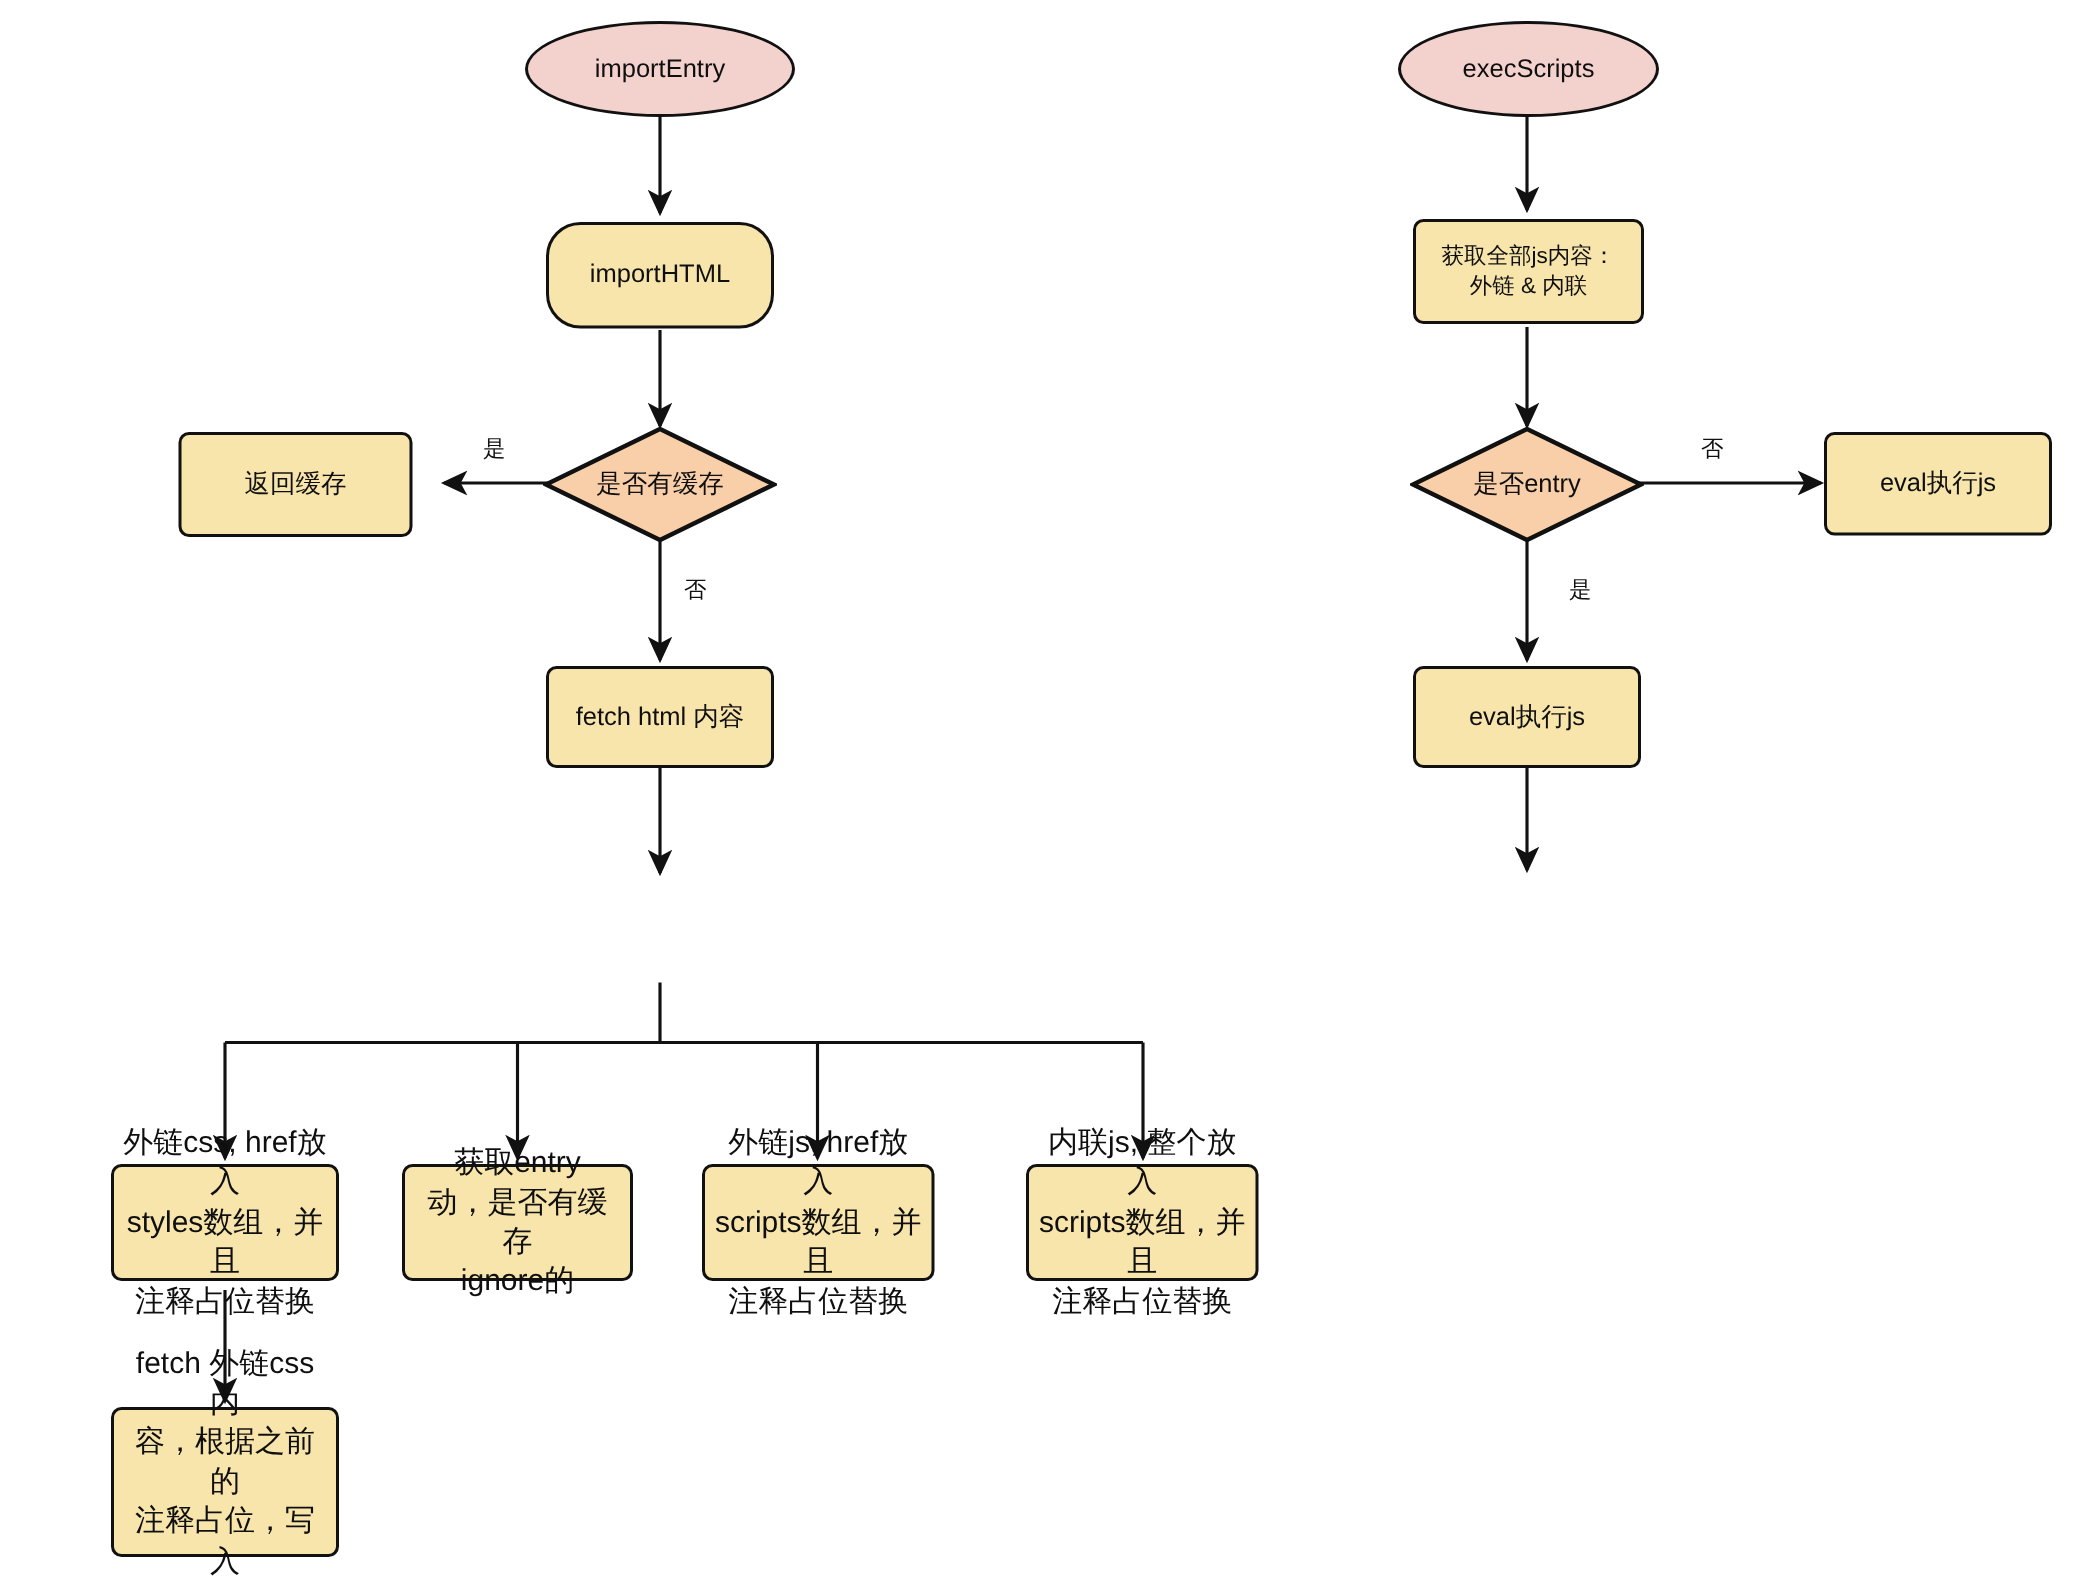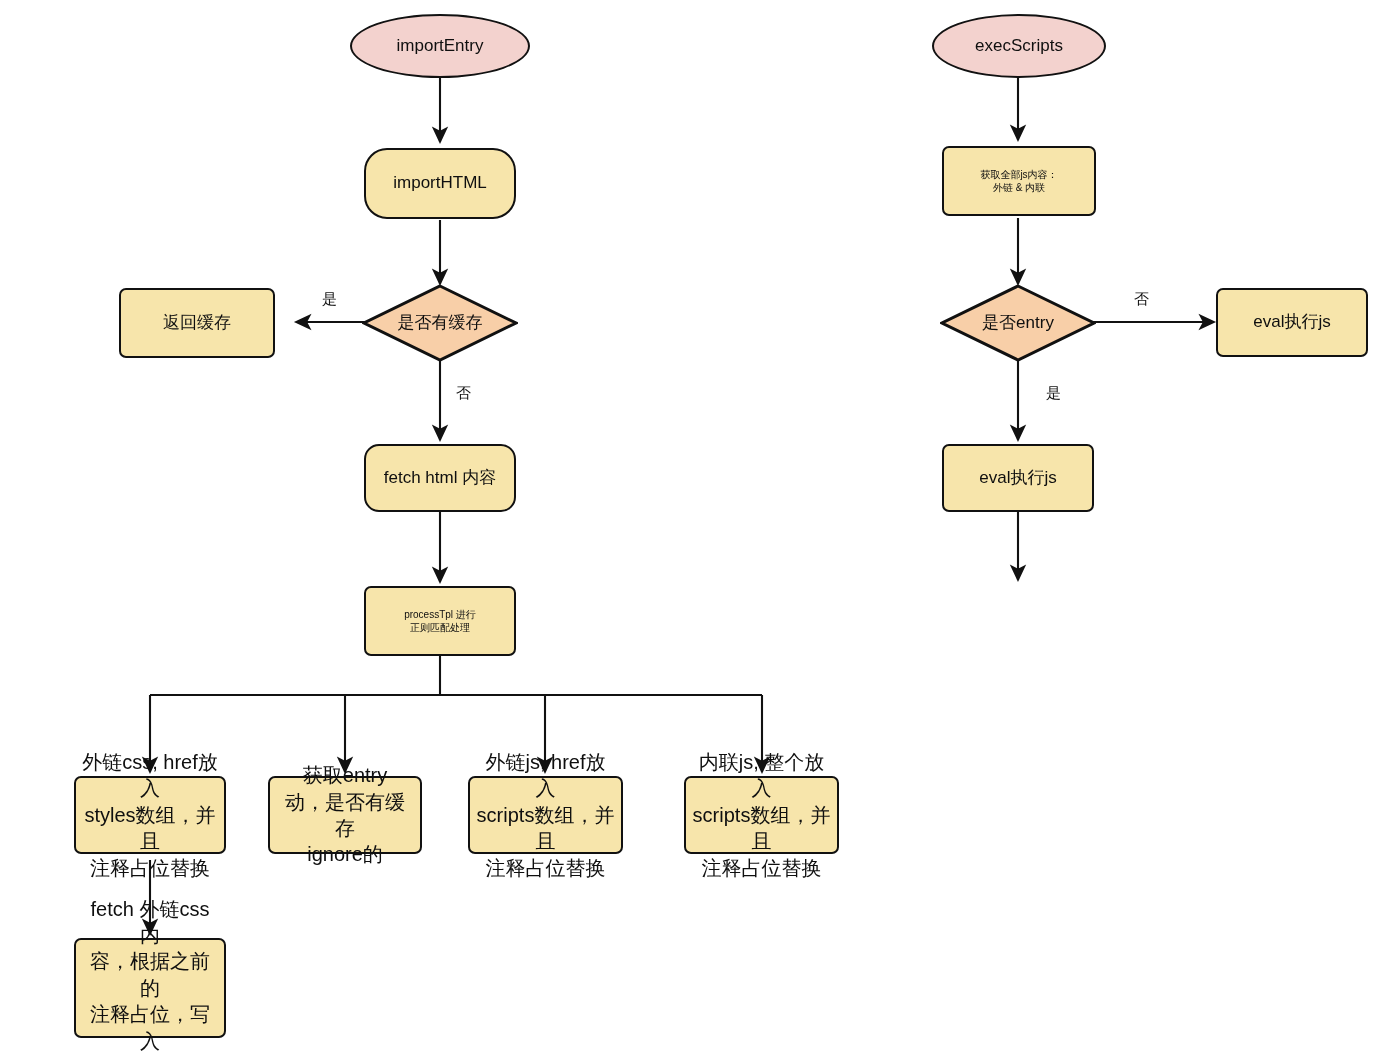--- a/index.html
+++ b/index.html
@@ -12,21 +12,21 @@
   .node .lbl{display:block;padding:0 6px;}
 
   .n-box{background:#f7e5ab;border:2.6px solid #111;border-radius:7px;}
   .n-term{background:#f3d2ce;border:2.6px solid #111;border-radius:50%;}
 
   .n-diamond{background:transparent;border:none;}
   .n-diamond .dshape{position:absolute;left:0;top:0;width:100%;height:100%;}
   .n-diamond .lbl{position:relative;z-index:2;}
 
   .fz16{font-size:17px;}
-  .fz15{font-size:10px;}
+  .fz15{font-size:15px;}
   .fz14{font-size:20px;}
 
   .edge-label{position:absolute;font-size:15px;color:#111;white-space:nowrap;}
 </style>
 </head>
 <body>
 
 <div id="canvas">
 
   <svg class="edges" viewBox="0 0 1392 1052">
@@ -78,30 +78,24 @@
     <span class="lbl">是否有缓存</span>
   </div>
 
   <div class="node n-box fz16" style="left:119px;top:288px;width:156px;height:70px;">
     <span class="lbl">返回缓存</span>
   </div>
 
   <div class="edge-label" style="left:322px;top:290px;">是</div>
   <div class="edge-label" style="left:456px;top:384px;">否</div>
 
-  <div class="node n-box fz16" style="left:364px;top:444px;width:152px;height:68px;border-radius:15px;">
+  <div class="node n-box fz16" style="left:364px;top:444px;width:152px;height:68px;">
     <span class="lbl">fetch html 内容</span>
   </div>
 
-  <div class="node n-box fz15" style="left:364px;top:586px;width:152px;height:70px;">
-    <span class="lbl">
-      <span>processTpl 进行</span><br>
-      <span>正则匹配处理</span>
-    </span>
-  </div>
 
   <div class="node n-box fz14" style="left:74px;top:776px;width:152px;height:78px;">
     <span class="lbl">
       <span>外链css, href放入</span><br>
       <span>styles数组，并且</span><br>
       <span>注释占位替换</span>
     </span>
   </div>
 
   <div class="node n-box fz14" style="left:268px;top:776px;width:154px;height:78px;">

